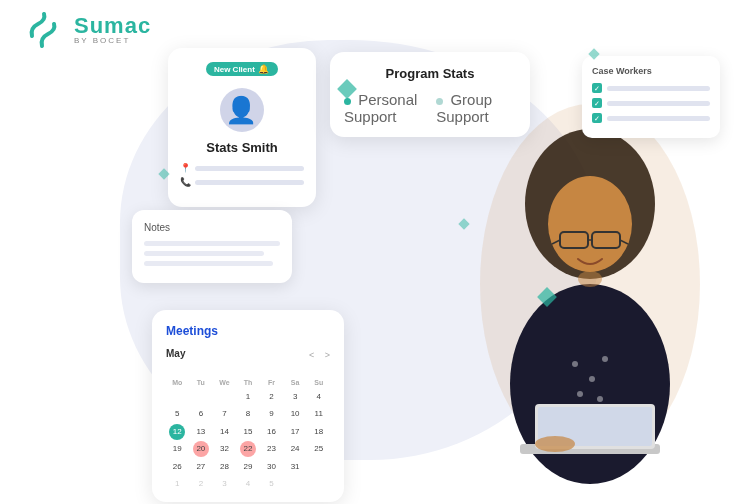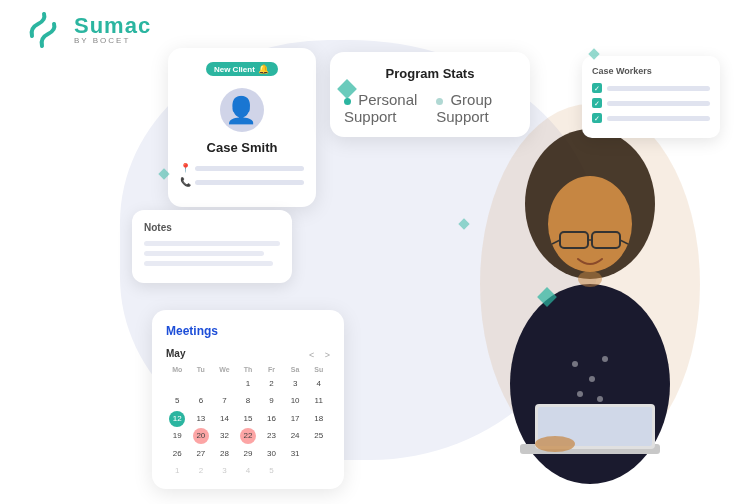--- a/index.html
+++ b/index.html
@@ -228,21 +228,21 @@
       left: 132px;
       width: 160px;
       background: #fff;
       border-radius: 12px;
       box-shadow: 0 4px 16px rgba(0,0,0,0.10);
       padding: 12px;
       z-index: 5;
     }
     .notes-title {
       font-size: 10px;
-      font-weight: 700;
+      font-weight: 400;
       color: #555;
       margin-bottom: 8px;
     }
     .notes-line {
       height: 5px;
       background: #e8eaf3;
       border-radius: 3px;
       margin-bottom: 5px;
     }
 
@@ -261,21 +261,21 @@
     .meetings-title {
       font-size: 12px;
       font-weight: 700;
       color: #1d4ed8;
       margin-bottom: 6px;
     }
     .cal-month-row {
       display: flex;
       align-items: center;
       justify-content: space-between;
-      margin-bottom: 2px;
+      margin-bottom: 15px;
     }
     .cal-month {
       font-size: 10px;
       font-weight: 600;
       color: #333;
     }
     .cal-nav {
       font-size: 9px;
       color: #aaa;
       cursor: pointer;
@@ -378,21 +378,21 @@
 </div>
 
 <div class="client-card">
   <div class="new-client-badge">
     <span>New Client</span>
     <span class="bell-icon-badge">🔔</span>
   </div>
   <div class="avatar-circle">
     <span class="avatar-person">👤</span>
   </div>
-  <div class="client-name">Case Smith</div>
+  <div class="client-name">Stats Smith</div>
   <div class="client-detail-row">
     <span class="detail-icon">📍</span>
     <div class="detail-bar"></div>
   </div>
   <div class="client-detail-row">
     <span class="detail-icon">📞</span>
     <div class="detail-bar"></div>
   </div>
 </div>
 

